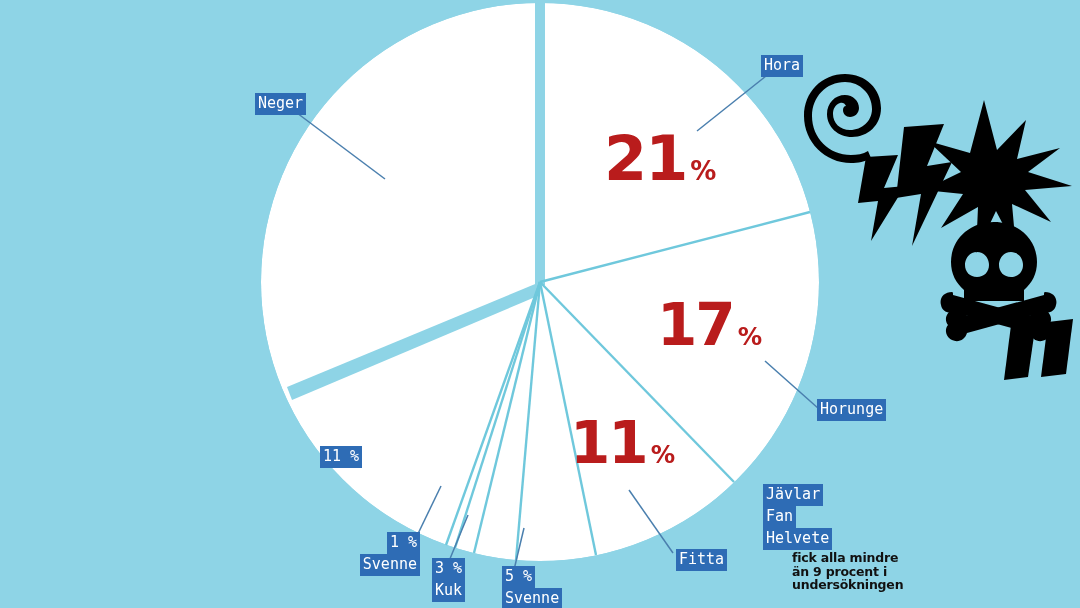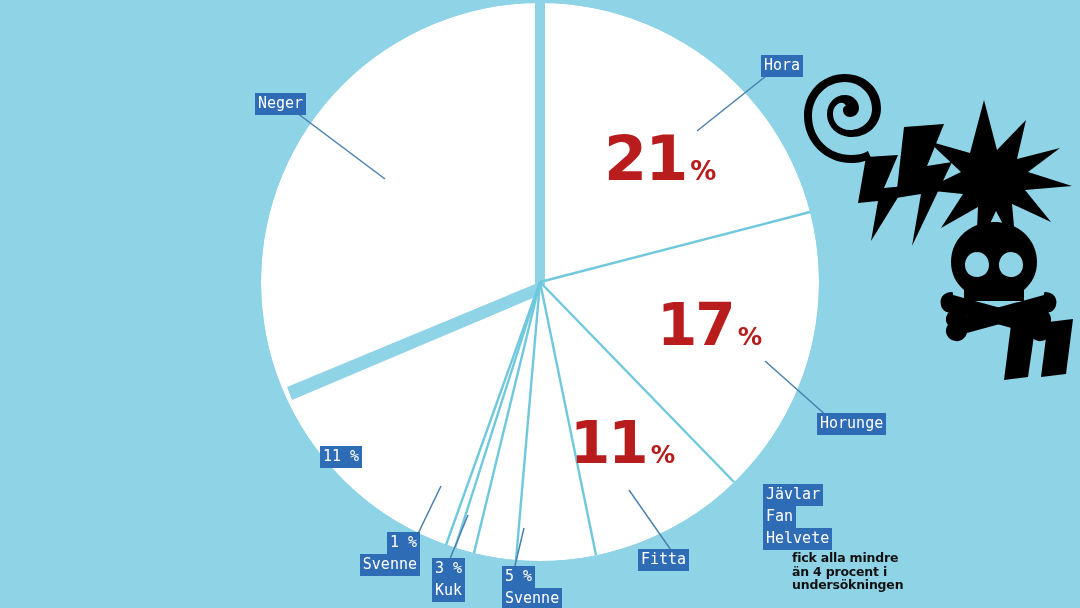--- a/index.html
+++ b/index.html
@@ -179,25 +179,25 @@
   </div>
 
   <div class="tagblock left" style="left:231px; top:93px;margin-left:24px;">
     <span class="ln"><span>Neger</span></span>
   </div>
 
   <div class="tagblock left" style="left:761px; top:55px;">
     <span class="ln"><span>Hora</span></span>
   </div>
 
-  <div class="tagblock left" style="left:817px; top:413px;">
+  <div class="tagblock left" style="left:817px; top:399px;">
     <span class="ln"><span>Horunge</span></span>
   </div>
 
-  <div class="tagblock left" style="left:638px; top:549px;">
+  <div class="tagblock left" style="left:676px; top:549px;">
     <span class="ln"><span>Fitta</span></span>
   </div>
 
   <div class="tagblock right" style="left:147px; top:446px; width:215px;">
     <span class="ln"><span>11 %</span></span>
   </div>
 
   <div class="tagblock right" style="left:305px; top:532px; width:115px;">
     <span class="ln"><span>1 %</span></span>
     <span class="ln"><span>Svenne</span></span>
@@ -213,16 +213,16 @@
     <span class="ln"><span>Svenne</span></span>
   </div>
 
   <div class="tagblock left" style="left:763px; top:484px;">
     <span class="ln"><span>Jävlar</span></span>
     <span class="ln"><span>Fan</span></span>
     <span class="ln"><span>Helvete</span></span>
   </div>
 
   <div class="footnote" style="left:792px; top:551px;">fick alla mindre
-än 4 procent i
+än 9 procent i
 undersökningen</div>
 
 </div>
 
 </body></html>

